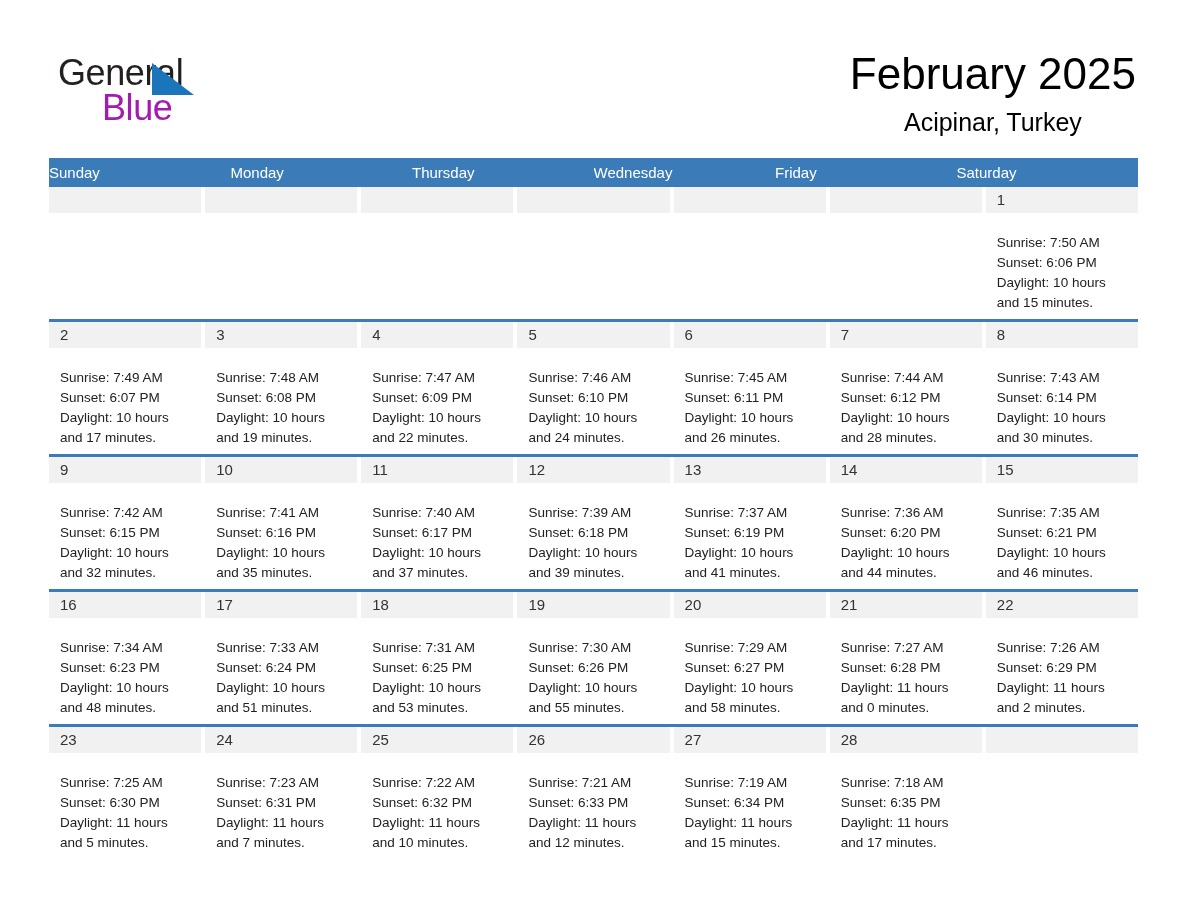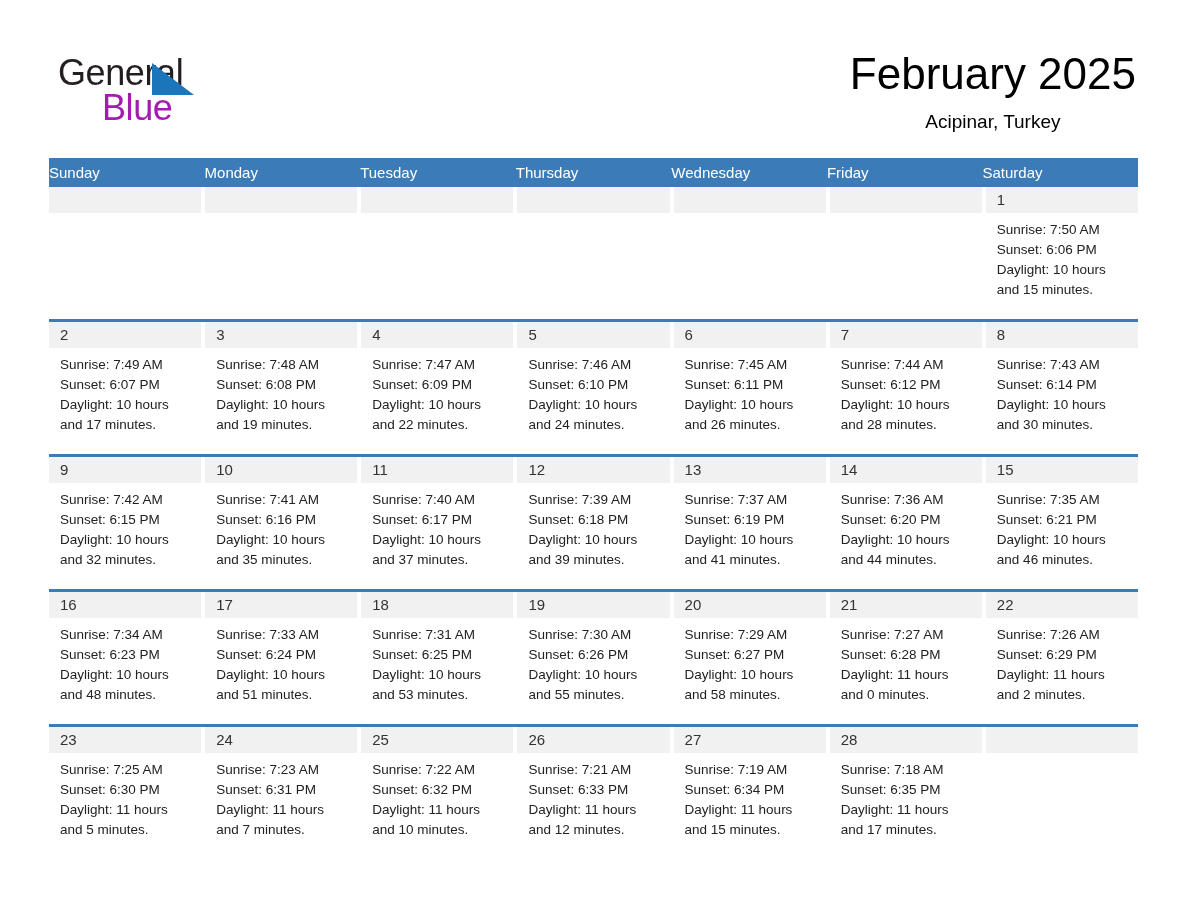--- a/index.html
+++ b/index.html
@@ -63,21 +63,21 @@
     top: 48px;
     text-align: center;
   }
   .cal-title {
     font-size: 44px;
     color: #000000;
     line-height: 52px;
     white-space: nowrap;
   }
   .cal-subtitle {
-    font-size: 19px;
+    font-size: 25px;
     color: #000000;
     line-height: 30px;
     margin-top: 7px;
     white-space: nowrap;
   }
 
   
   .calendar {
     position: absolute;
     left: 49px;
@@ -119,21 +119,21 @@
   .cell:last-child { border-right: none; }
   .cell-date {
     height: 26px;
     background: #f1f1f1;
     font-size: 15px;
     color: #333333;
     line-height: 26px;
     padding-left: 11px;
   }
   .cell-body {
-    padding: 7px 6px 0 11px;
+    padding: 20px 6px 0 11px;
   }
   .cell-line {
     font-size: 13.5px;
     color: #222222;
     line-height: 20px;
     white-space: nowrap;
   }
 </style>
 </head>
 <body>
@@ -149,21 +149,20 @@
     <div class="title-block">
       <div class="cal-title">February 2025</div>
       <div class="cal-subtitle">Acipinar, Turkey</div>
     </div>
   </div>
 
   <div class="calendar">
     <div class="dow-row">
         <div class="dow">Sunday</div>
         <div class="dow">Monday</div>
-        <div class="dow">Tuesday</div>
         <div class="dow">Thursday</div>
         <div class="dow">Wednesday</div>
         <div class="dow">Friday</div>
         <div class="dow">Saturday</div>
       </div>
     <div id="weeks-host">
         <div class="week">
           <div class="week-cells">
             <div class="cell empty">
               <div class="cell-date"></div>

